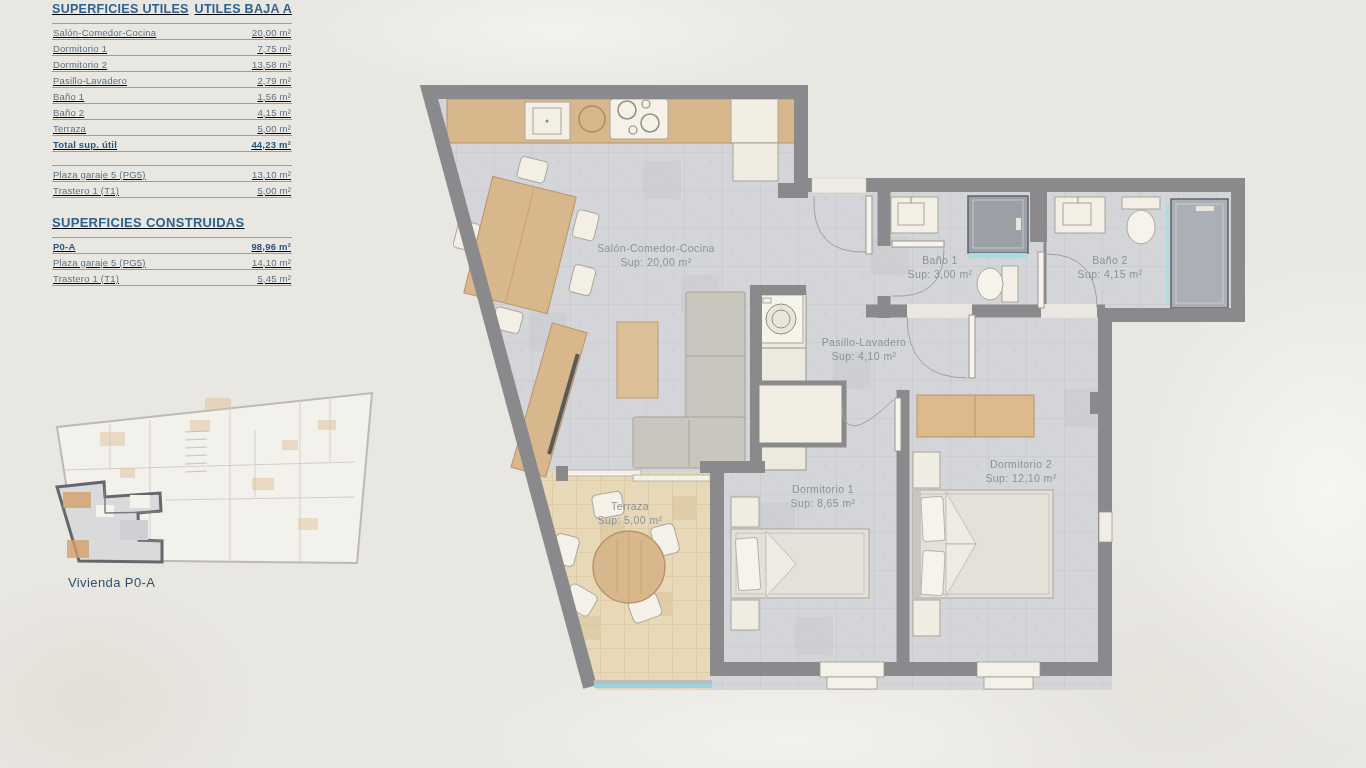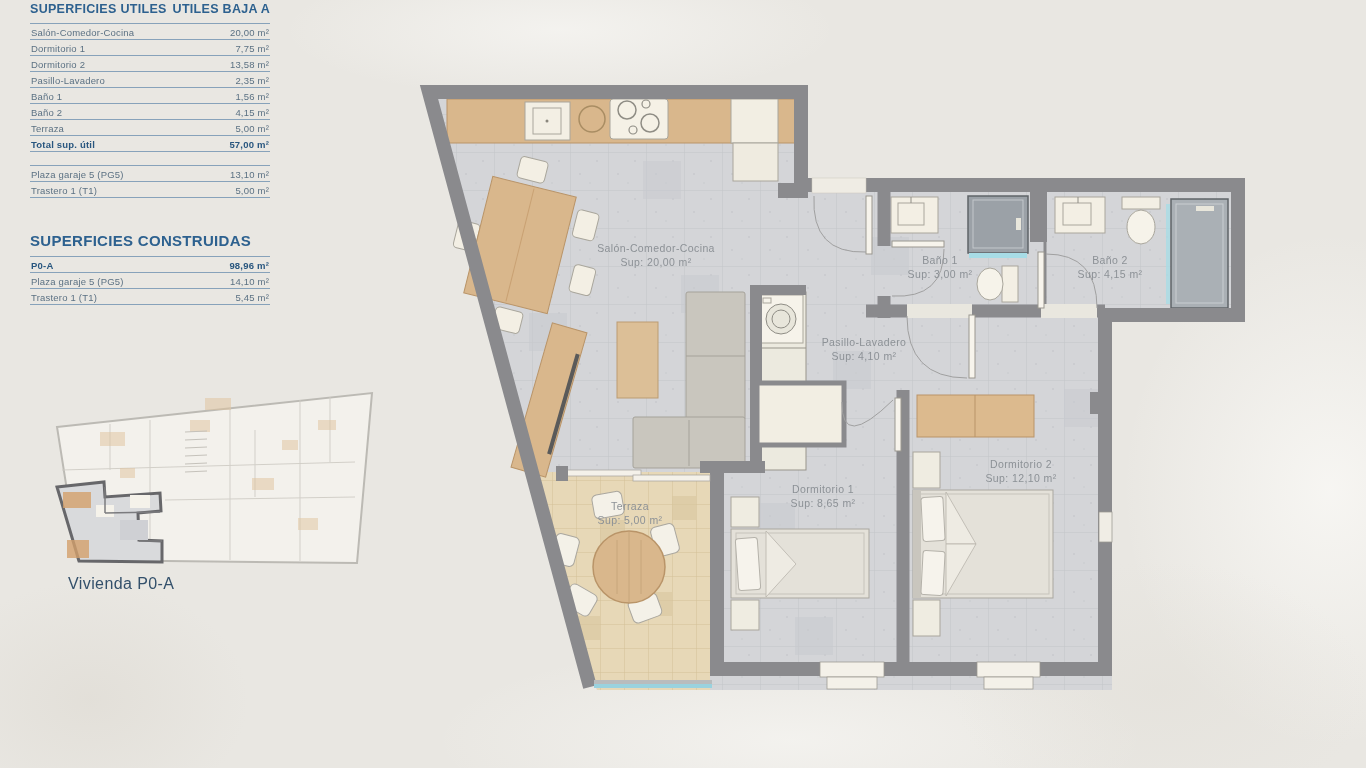--- a/index.html
+++ b/index.html
@@ -6,32 +6,32 @@
   .canvas{position:relative;width:1366px;height:768px;background:#e9e7e2;overflow:hidden;
           font-family:"Liberation Sans",sans-serif;}
   .blotch{position:absolute;pointer-events:none;}
   .b1{left:1120px;top:230px;width:420px;height:520px;background:radial-gradient(ellipse,rgba(249,248,245,.85),rgba(249,248,245,0) 70%);}
   .b2{left:430px;top:640px;width:720px;height:200px;background:radial-gradient(ellipse,rgba(247,246,243,.7),rgba(247,246,243,0) 70%);}
   .b3{left:-70px;top:580px;width:320px;height:240px;background:radial-gradient(ellipse,rgba(221,217,209,.55),rgba(221,217,209,0) 70%);}
   .b4{left:280px;top:-40px;width:560px;height:140px;background:radial-gradient(ellipse,rgba(247,246,243,.75),rgba(247,246,243,0) 70%);}
   .b5{left:950px;top:560px;width:420px;height:260px;background:radial-gradient(ellipse,rgba(226,223,216,.5),rgba(226,223,216,0) 70%);}
 
   
-  .panel{position:absolute;left:30px;top:2px;width:240px;}
+  .panel{position:absolute;left:52px;top:2px;width:240px;text-decoration:underline;}
   .hdr{display:flex;justify-content:space-between;align-items:baseline;
        font-size:12.5px;font-weight:bold;color:#2d618f;letter-spacing:.3px;}
-  .hdr2{font-size:15px;font-weight:bold;color:#2d618f;letter-spacing:.3px;margin-top:34px;}
+  .hdr2{font-size:13px;font-weight:bold;color:#2d618f;letter-spacing:.3px;margin-top:17px;}
   .tbl{border-top:1px solid #87a2ba;margin-top:7px;}
   .row{display:flex;justify-content:space-between;border-bottom:1px solid #87a2ba;
        padding:2.5px 1px 1.5px 1px;font-size:9.5px;color:#5b7183;letter-spacing:.2px;}
   .row.bold{font-weight:bold;color:#28567f;gap:40px;}
   .tbl.annex{margin-top:13px;}
 
   
-  .keycap{position:absolute;left:68px;top:575px;font-size:16px;color:#33506b;letter-spacing:.4px;}
+  .keycap{position:absolute;left:68px;top:575px;font-size:13px;color:#33506b;letter-spacing:.4px;}
 
   svg text{font-family:"Liberation Sans",sans-serif;}
   .roomlbl{font-size:10.5px;fill:#8c9196;letter-spacing:.4px;}
 </style>
 </head>
 <body>
 
 <div class="canvas">
   <div class="blotch b1"></div>
   <div class="blotch b2"></div>
@@ -52,37 +52,37 @@
       <div class="row">
           <span>Dormitorio 1</span>
           <span>7,75 m²</span>
         </div>
       <div class="row">
           <span>Dormitorio 2</span>
           <span>13,58 m²</span>
         </div>
       <div class="row">
           <span>Pasillo-Lavadero</span>
-          <span>2,35 m²</span>
+          <span>2,79 m²</span>
         </div>
       <div class="row">
           <span>Baño 1</span>
           <span>1,56 m²</span>
         </div>
       <div class="row">
           <span>Baño 2</span>
           <span>4,15 m²</span>
         </div>
       <div class="row">
           <span>Terraza</span>
           <span>5,00 m²</span>
         </div>
       <div class="row bold">
           <span>Total sup. útil</span>
-          <span>57,00 m²</span>
+          <span>44,23 m²</span>
         </div>
     </div>
     <div class="tbl annex">
       <div class="row">
           <span>Plaza garaje 5 (PG5)</span>
           <span>13,10 m²</span>
         </div>
       <div class="row">
           <span>Trastero 1 (T1)</span>
           <span>5,00 m²</span>

